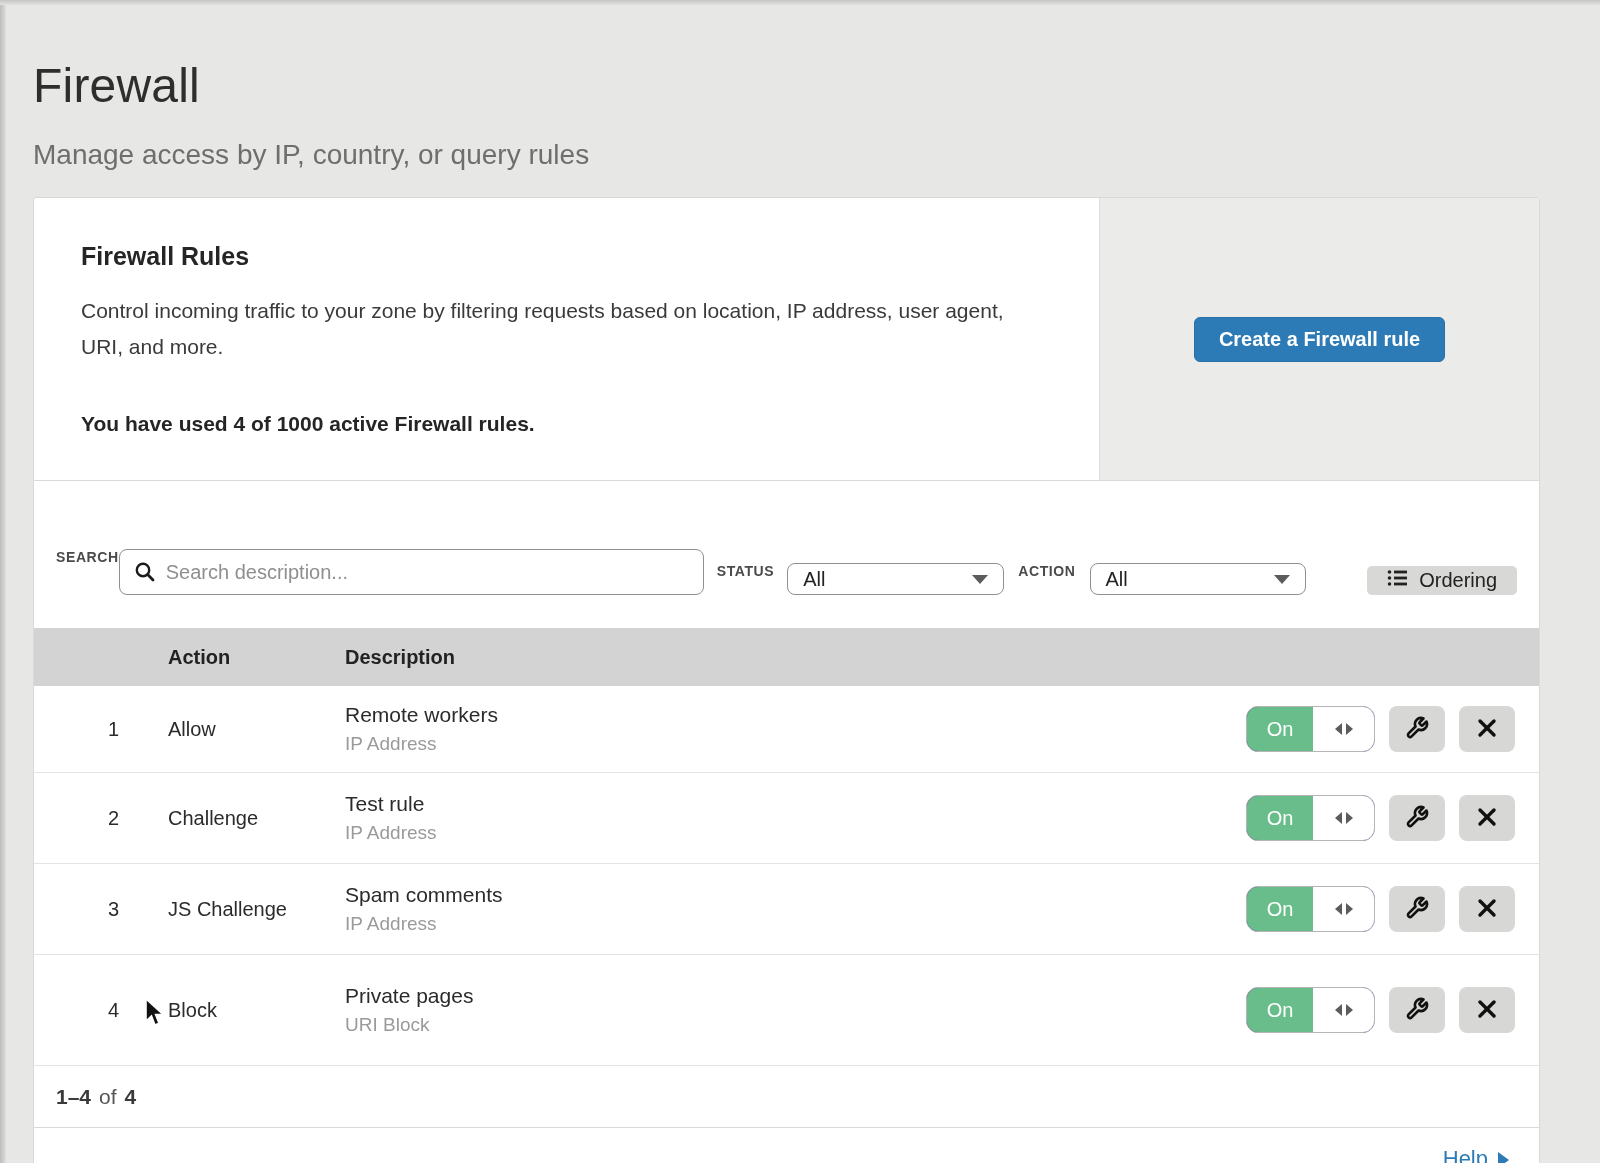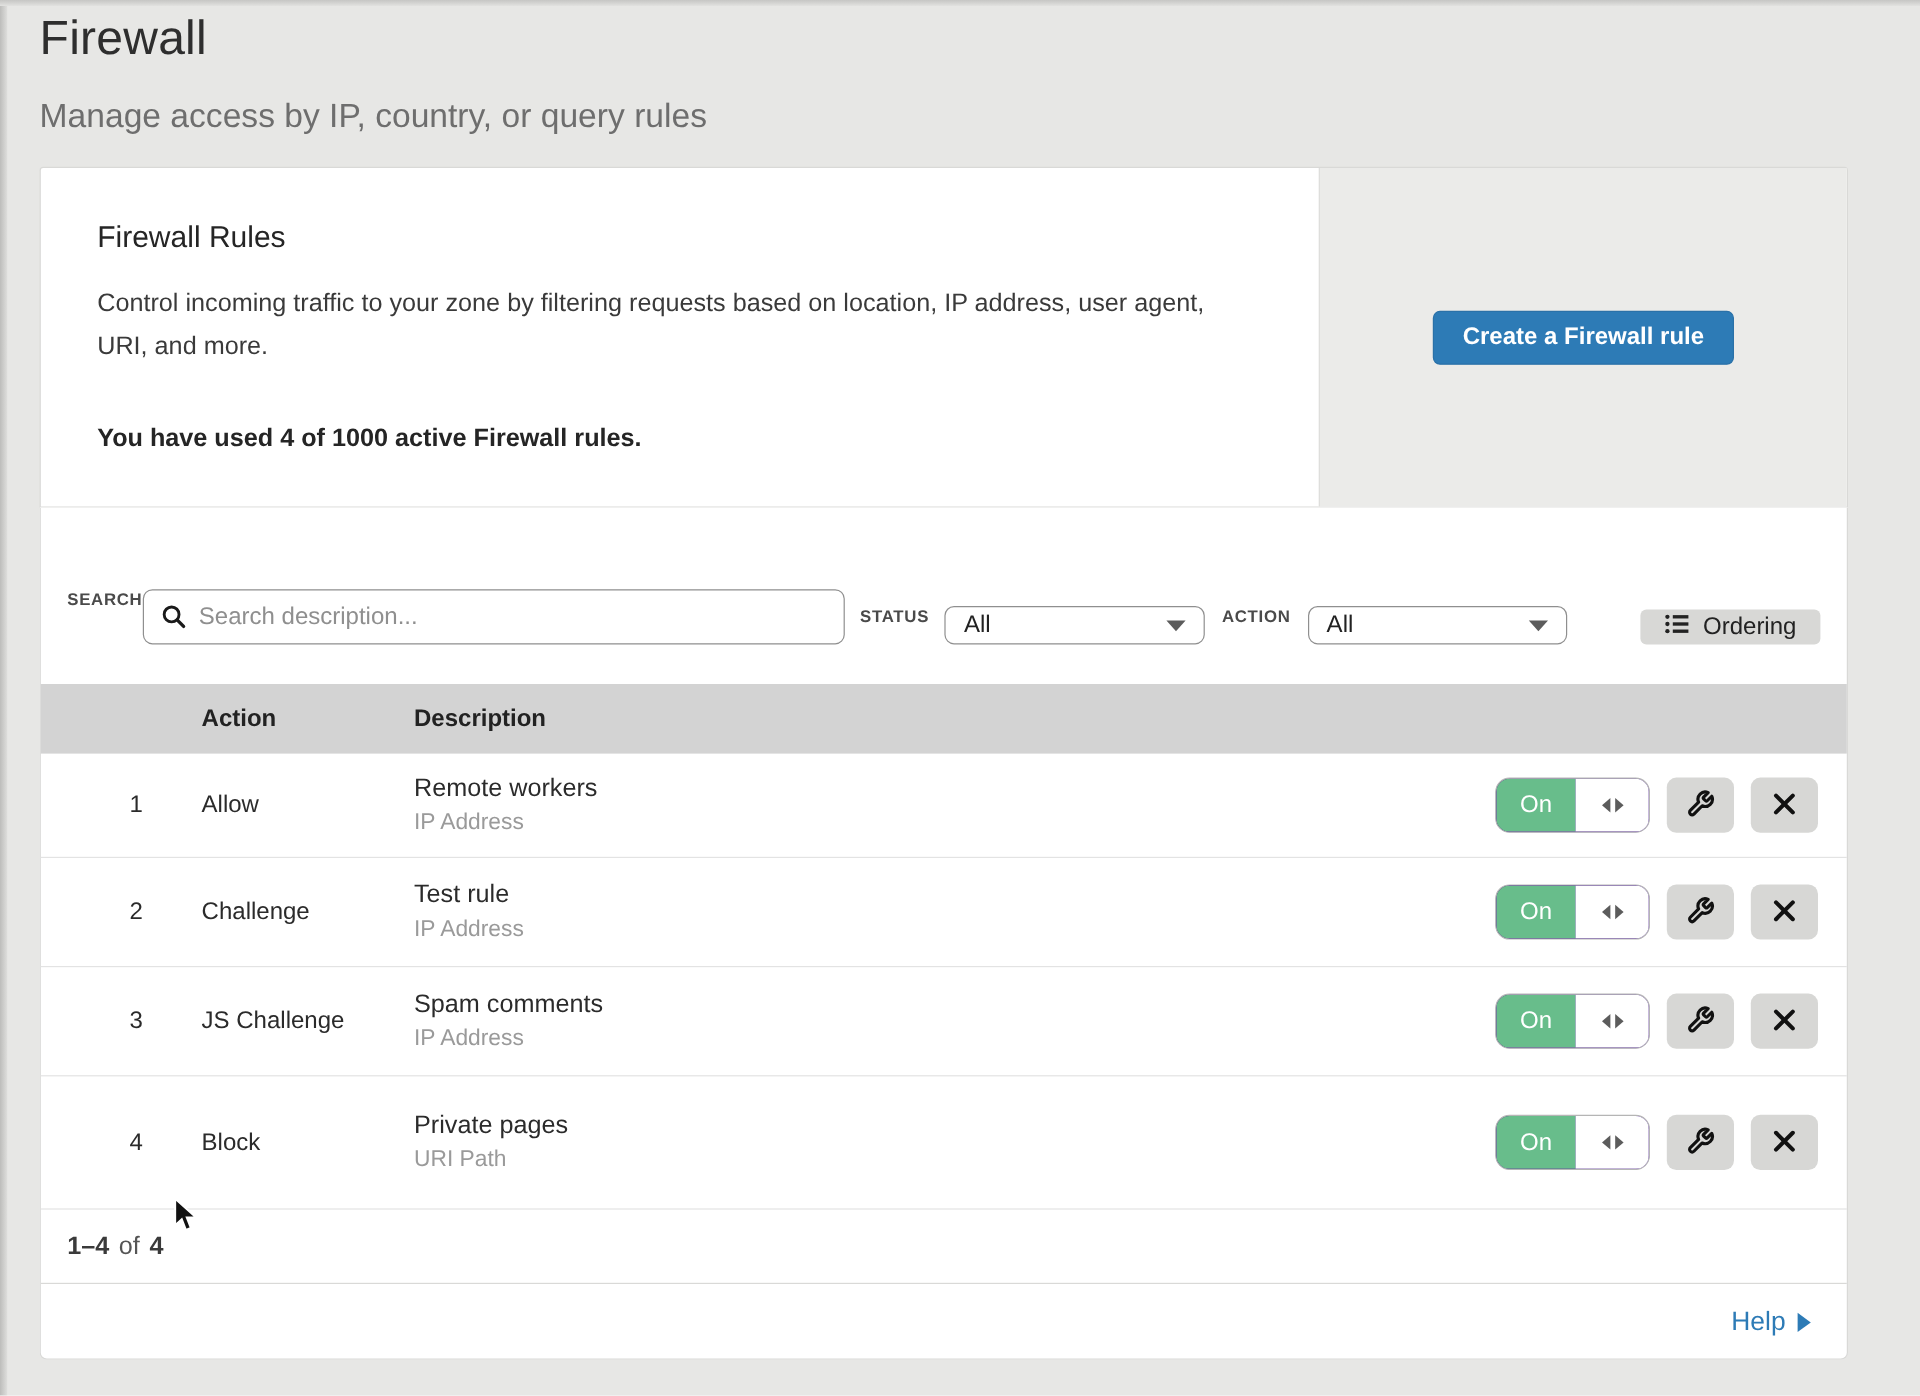--- a/index.html
+++ b/index.html
@@ -12,30 +12,30 @@
   }
   .edge-left { position:absolute; left:0; top:0; bottom:0; width:6px;
     background:linear-gradient(to right,#bdbdbb,#dededc); }
   .edge-top { position:absolute; left:0; top:0; right:0; height:5px;
     background:linear-gradient(to bottom,#c6c6c4,#e2e2e0); }
 
   .page { position:absolute; left:33px; top:0; width:1507px; }
 
   
   .page-header { padding-top:10px; }
-  .page-title { font-size:40px; font-weight:500; color:#2e2e2e; letter-spacing:.2px; }
+  .page-title { font-size:48px; font-weight:500; color:#2e2e2e; letter-spacing:.2px;margin-top:48px; }
   .page-subtitle { margin-top:26px; font-size:28px; font-weight:400; color:#6e6e6e; }
 
   
   .card {
     margin-top:26px; height:284px; display:flex;
     background:#ffffff; border:1px solid #d9d9d7; border-radius:3px 3px 0 0;
   }
   .card-left { flex:1; padding:44px 60px 0 47px; }
-  .card-title { font-size:25px; font-weight:400; color:#252525; }
+  .card-title { font-size:25px; font-weight:700; color:#252525; }
   .card-desc { margin-top:22px; font-size:21px; line-height:1.72; color:#3a3a3a; max-width:945px; }
   .card-usage { margin-top:47px; font-size:21px; font-weight:700; color:#252525; }
   .card-right {
     width:440px; background:#ebebe9; border-left:1px solid #dededc;
     display:flex; align-items:center; justify-content:center;
   }
   .btn-primary {
     background:#2d7bb6; border:1px solid #2a71a8; border-radius:6px;
     color:#ffffff; font-size:20px; font-weight:600;
     padding:10px 24px; cursor:pointer; font-family:inherit;
@@ -303,21 +303,21 @@
         </span>
       </button>
     </div>
   </div>
 
   <div class="row">
     <div class="col-num">4</div>
     <div class="col-action">Block</div>
     <div class="col-desc">
       <span class="desc-title">Private pages</span>
-      <span class="desc-type">URI Path</span>
+      <span class="desc-type">URI Block</span>
     </div>
     <div class="col-controls">
       <div class="toggle">
         <span class="toggle-on">On</span>
         <span class="toggle-handle">
           <span class="tri-left"></span>
           <span class="tri-right"></span>
         </span>
       </div>
       <button class="icon-btn">

